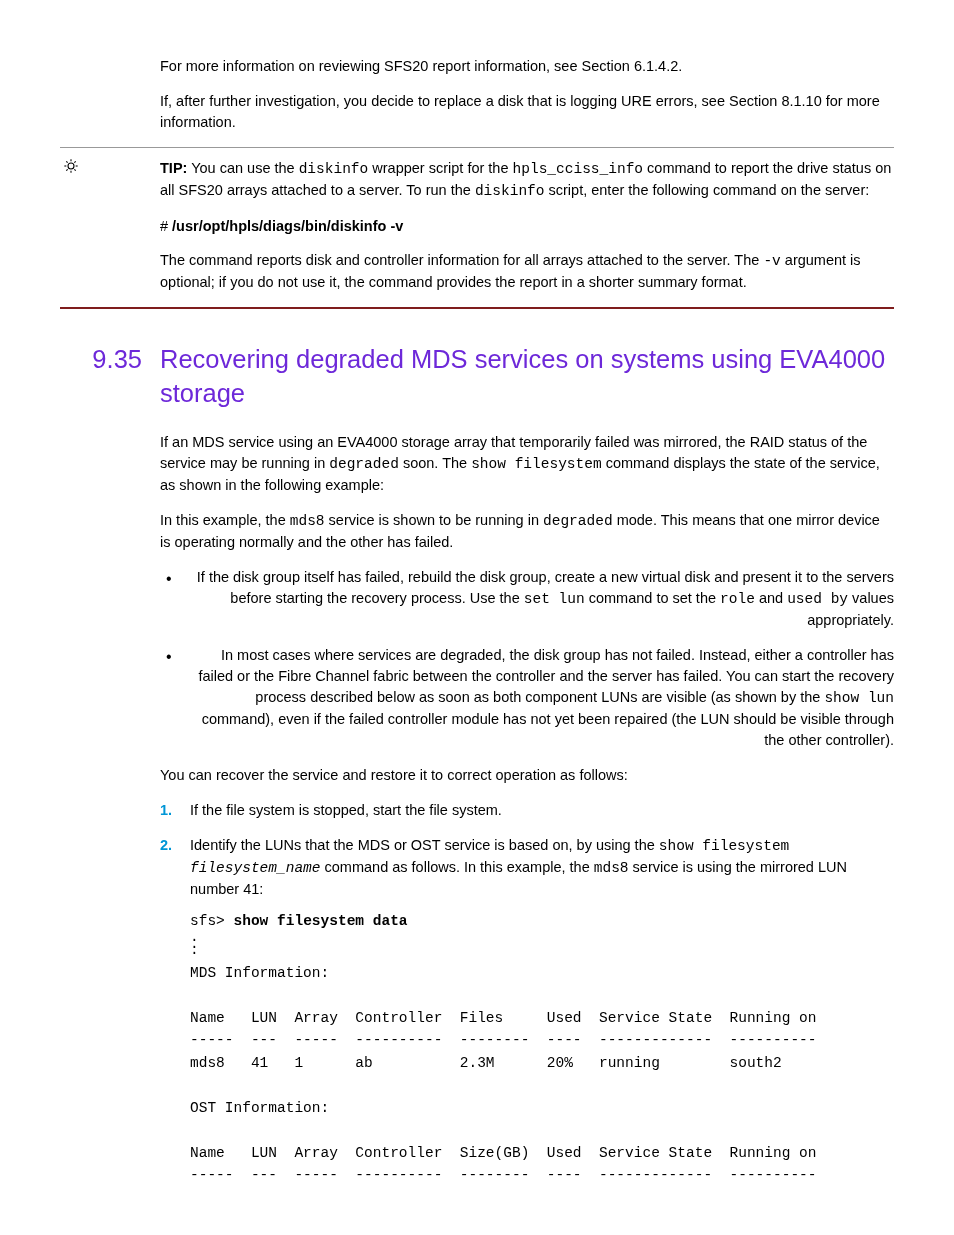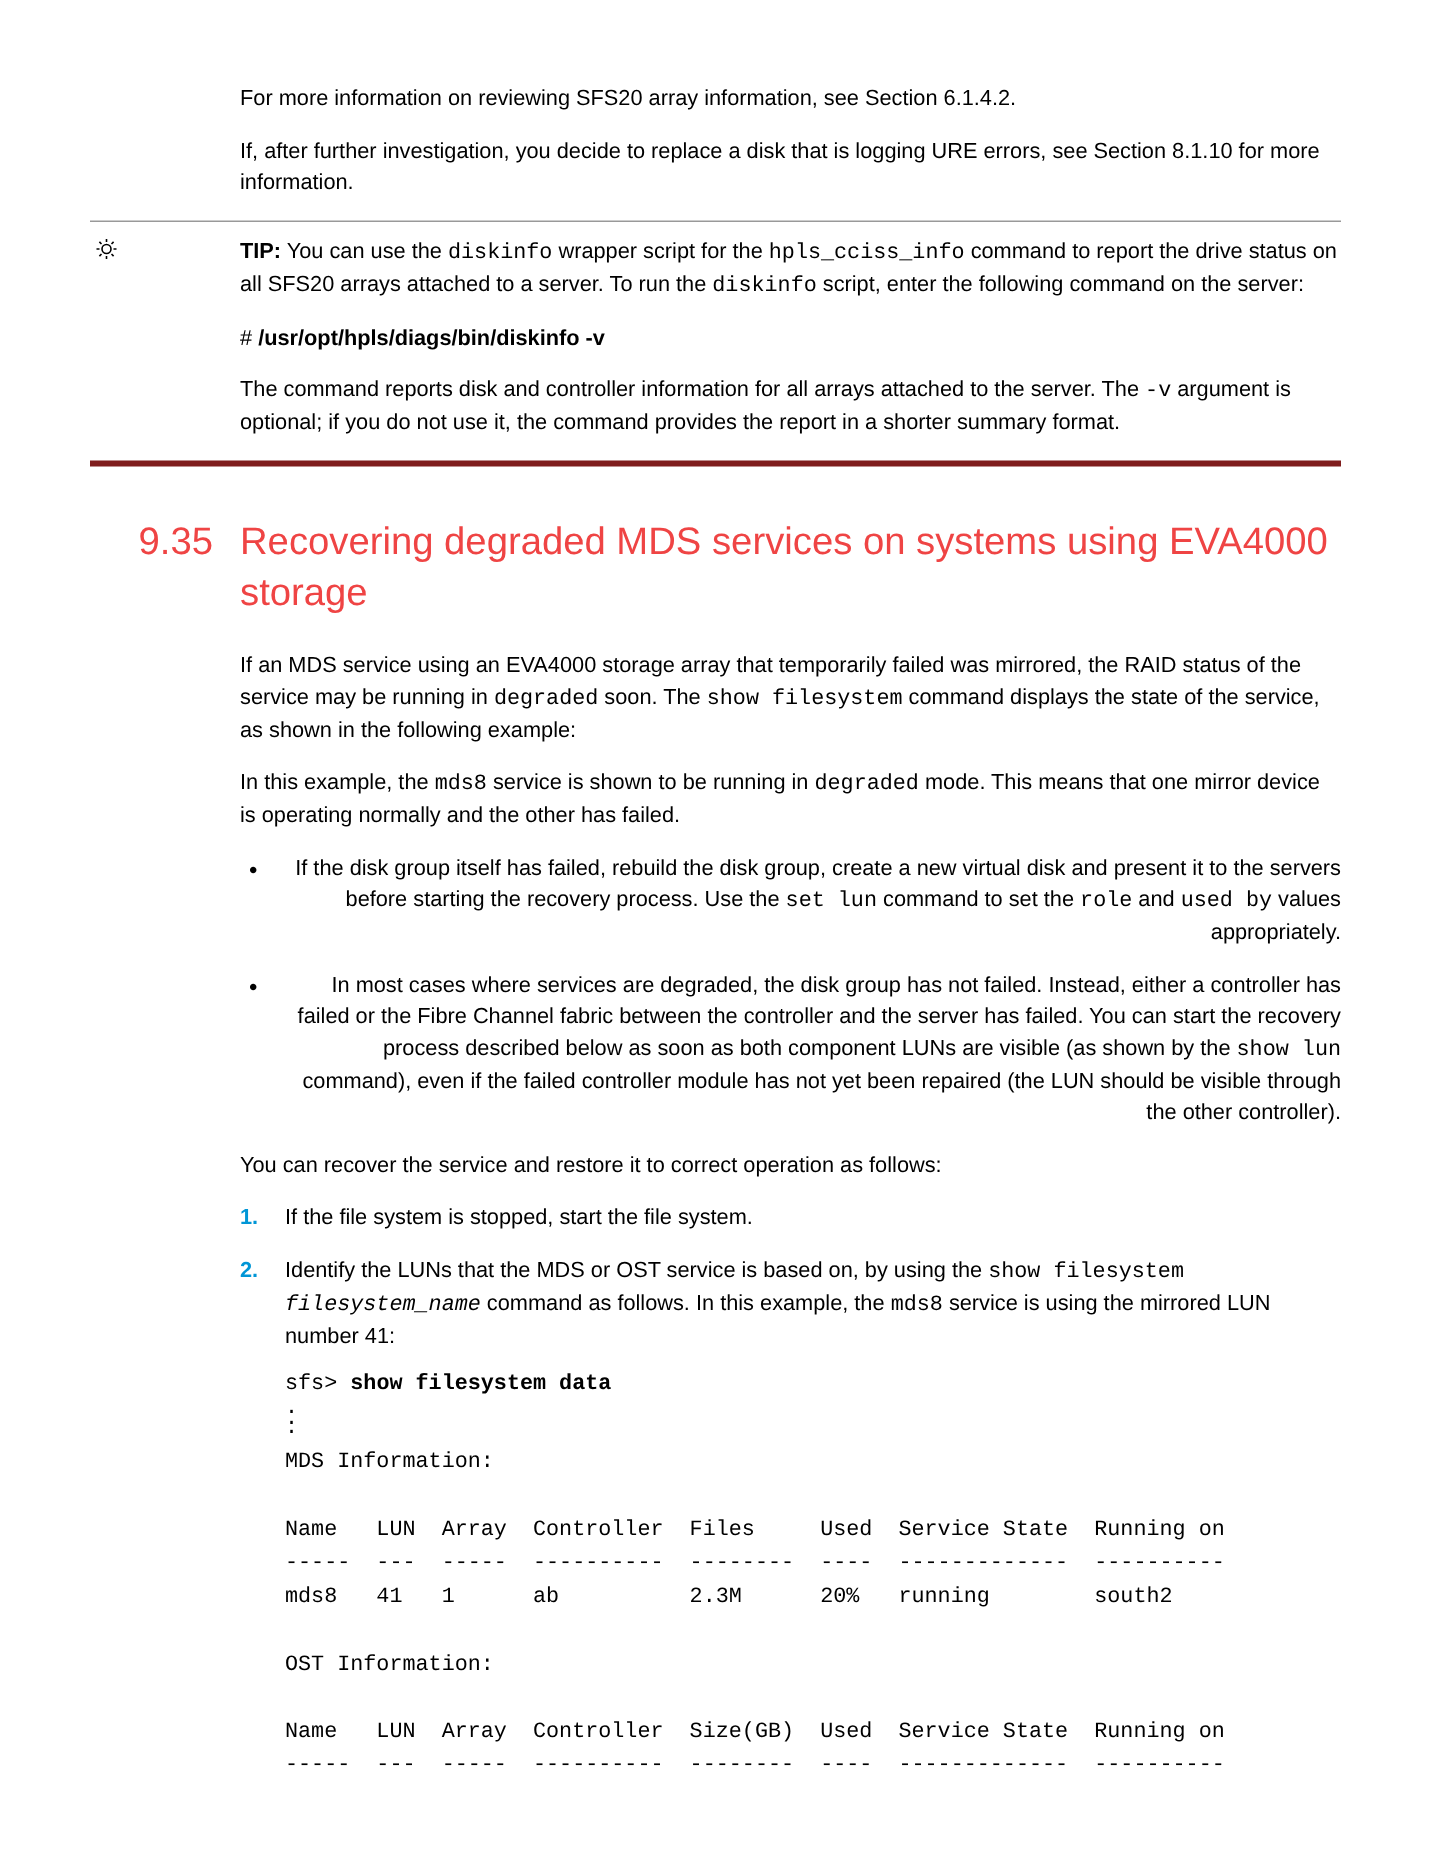--- a/index.html
+++ b/index.html
@@ -23,21 +23,21 @@
     font-family: "Courier New", Courier, monospace;
     font-size: 14.5px;
   }
   .mono-italic {
     font-family: "Courier New", Courier, monospace;
     font-style: italic;
     font-size: 14.5px;
   }
   .tip-block {
     border-top: 1px solid #999;
-    border-bottom: 4px solid #7f1d1d;
+    border-bottom: 2px solid #7f1d1d;
     padding: 10px 0 14px 0;
     margin: 14px 0 30px 0;
   }
   .tip-row {
     display: flex;
   }
   .tip-icon {
     width: 22px;
     flex-shrink: 0;
     text-align: center;
@@ -56,21 +56,21 @@
     font-family: Liberation Sans, sans-serif;
     font-size: 14.5px;
     white-space: pre;
     margin: 10px 0 14px 0;
     line-height: 1.4;
   }
   .bold { font-weight: bold; }
 
   h2.section-heading {
     font-weight: normal;
-    color: #ef4444;
+    color: #6d28d9;
     font-size: 25.5px;
     line-height: 1.3;
     margin: 34px 0 22px 0;
     display: flex;
   }
   h2.section-heading .num {
     width: 100px;
     flex-shrink: 0;
     text-align: right;
     padding-right: 18px;
@@ -135,21 +135,21 @@
     font-size: 14.5px;
     padding: 2px 0;
   }
 </style>
 </head>
 <body>
 
 <div class="page">
 
   <div class="indent">
-    <p>For more information on reviewing SFS20 array information, see Section 6.1.4.2.</p>
+    <p>For more information on reviewing SFS20 report information, see Section 6.1.4.2.</p>
     <p>If, after further investigation, you decide to replace a disk that is logging URE errors, see Section 8.1.10 for more information.</p>
   </div>
 
   <div class="tip-block">
     <div class="tip-row">
       <div class="tip-icon">
         <svg width="16" height="16" viewBox="0 0 24 24" fill="none" stroke="#000" stroke-width="1.6">
           <circle cx="12" cy="12" r="4.5"></circle>
           <line x1="12" y1="2" x2="12" y2="5"></line>
           <line x1="12" y1="19" x2="12" y2="22"></line>

